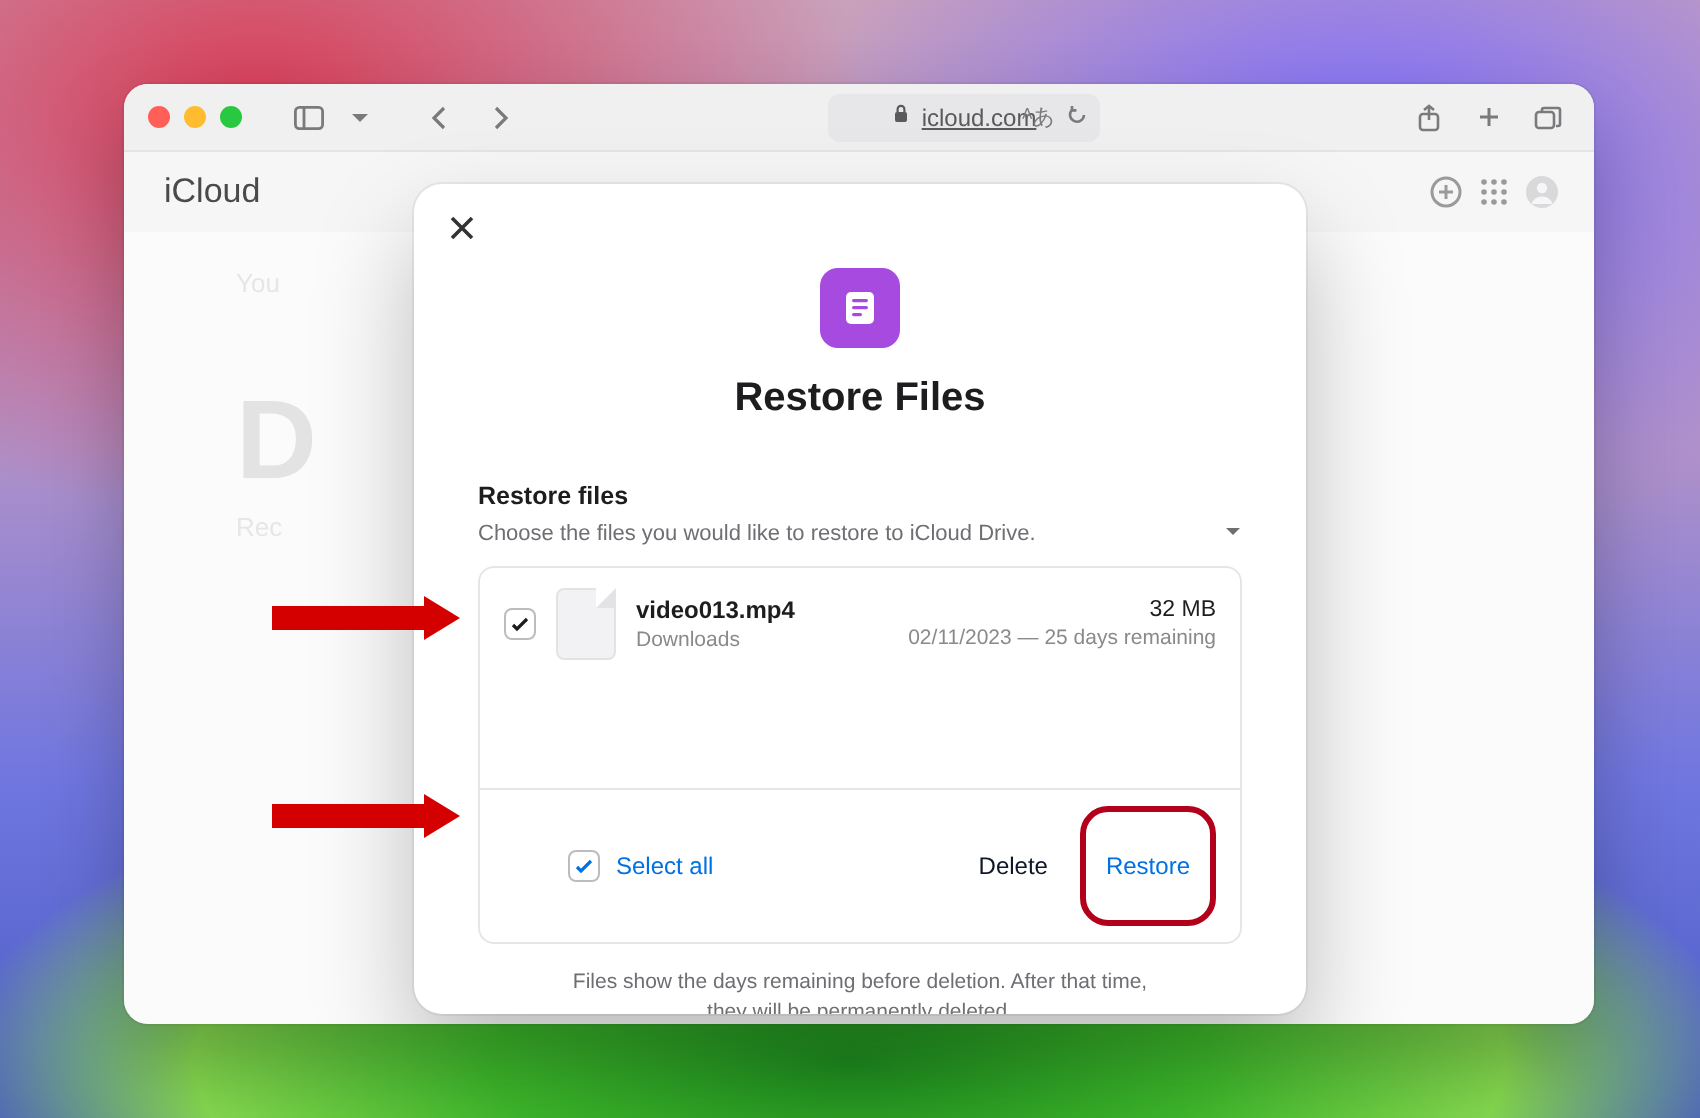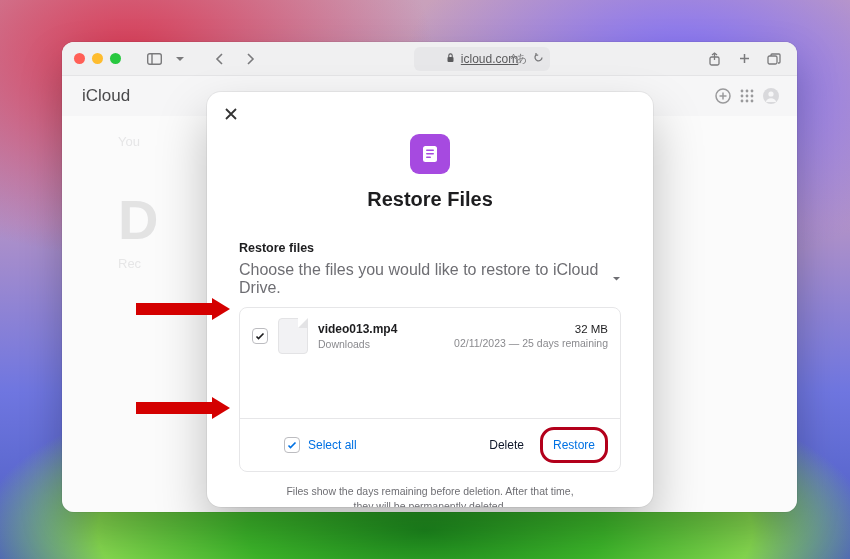--- a/index.html
+++ b/index.html
@@ -44,41 +44,41 @@
     background:#fff;border-radius:14px;box-shadow:0 25px 50px rgba(0,0,0,.25),0 0 0 1px rgba(0,0,0,.05);
     overflow:hidden;display:flex;flex-direction:column;
   }
   .close{position:absolute;left:14px;top:12px;width:20px;height:20px;display:flex;align-items:center;justify-content:center;color:#333;cursor:pointer;}
   .mhead{display:flex;flex-direction:column;align-items:center;padding:42px 20px 14px;}
   .appicon{width:40px;height:40px;border-radius:9px;background:#a64ae0;display:flex;align-items:center;justify-content:center;}
   .mtitle{font-size:20px;font-weight:700;color:#1d1d1f;margin-top:14px;}
   .section{padding:0 32px;}
   .sh{font-size:12.5px;font-weight:700;color:#1d1d1f;margin-top:16px;}
   .row-sub{display:flex;align-items:center;justify-content:space-between;margin-top:6px;}
-  .sub{font-size:16px;color:#6e6e73;}
+  .sub{font-size:11px;color:#6e6e73;}
   .sort{font-size:11px;color:#6e6e73;display:flex;align-items:center;gap:4px;}
   .fl{margin-top:10px;border:1px solid #e6e6e8;border-radius:8px;background:#fff;}
   .filerow{display:flex;align-items:center;padding:10px 12px;gap:10px;}
   .chk{width:16px;height:16px;border:1px solid #bcbcc0;border-radius:4px;display:flex;align-items:center;justify-content:center;color:#1d1d1f;font-size:11px;background:#fff;}
   .thumb{width:30px;height:36px;border-radius:4px;background:#f2f2f4;border:1px solid #e3e3e5;position:relative;}
   .thumb:after{content:"";position:absolute;right:-1px;top:-1px;width:10px;height:10px;background:linear-gradient(135deg,#fff 49%,#e3e3e5 51%);}
   .fmeta{flex:1;display:flex;flex-direction:column;}
   .fname{font-size:12px;color:#1d1d1f;font-weight:600;}
   .floc{font-size:10.5px;color:#8a8a8e;margin-top:2px;}
   .fr{display:flex;flex-direction:column;align-items:flex-end;}
   .fsize{font-size:11.5px;color:#1d1d1f;}
   .fdate{font-size:10.5px;color:#8a8a8e;margin-top:2px;}
   .frspacer{height:54px;}
   .flfoot{display:flex;align-items:center;border-top:1px solid #e6e6e8;padding:8px 12px;gap:8px;}
   .sa{display:flex;align-items:center;gap:8px;margin-left:32px;}
   .sa .lab{font-size:12px;color:#0071e3;font-weight:500;}
   .grow{flex:1;}
   .del{font-size:12px;color:#0f172a;background:none;border:none;cursor:pointer;}
   .res{font-size:12px;color:#0071e3;background:none;border:none;cursor:pointer;margin-left:12px;padding:4px 2px;}
-  .restore-ring{border:3px solid #b3001b;border-radius:14px;padding:4px 8px;margin-left:8px;}
+  .restore-ring{border:3px solid #b3001b;border-radius:14px;padding:16px 8px;margin-left:8px;}
   .note{font-size:10.5px;color:#6e6e73;text-align:center;padding:12px 44px 0;line-height:1.45;}
   .note2{font-size:10.5px;color:#6e6e73;text-align:center;padding:8px 28px 0;line-height:1.45;}
   
   .arrow{position:absolute;height:14px;display:flex;align-items:center;}
   .arrow .shaft{height:12px;background:#d40000;}
   .arrow .head{width:0;height:0;border-top:11px solid transparent;border-bottom:11px solid transparent;border-left:18px solid #d40000;}
   
   .modal::-webkit-scrollbar{width:0;}
 </style>
 </head>

